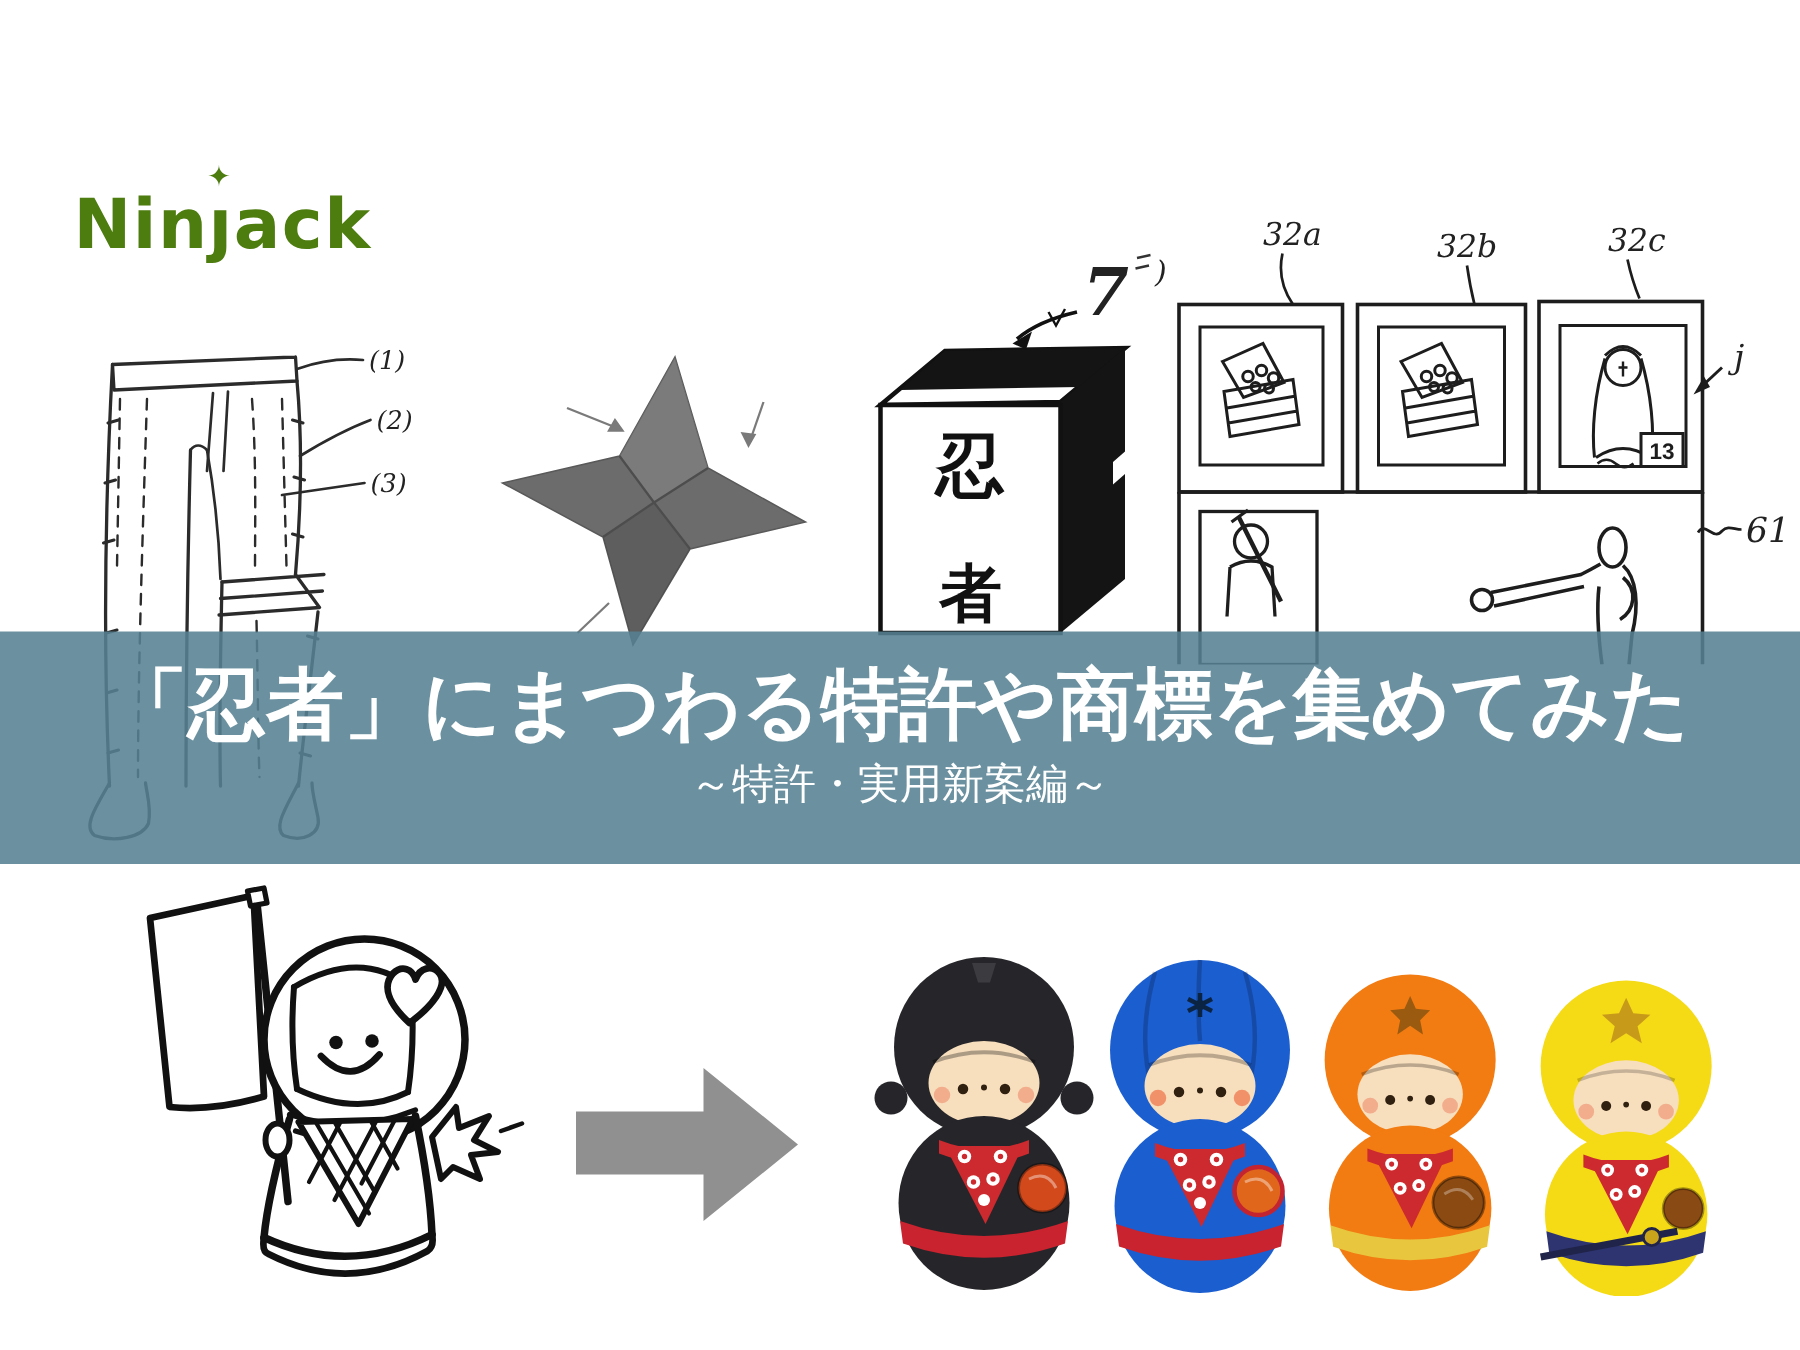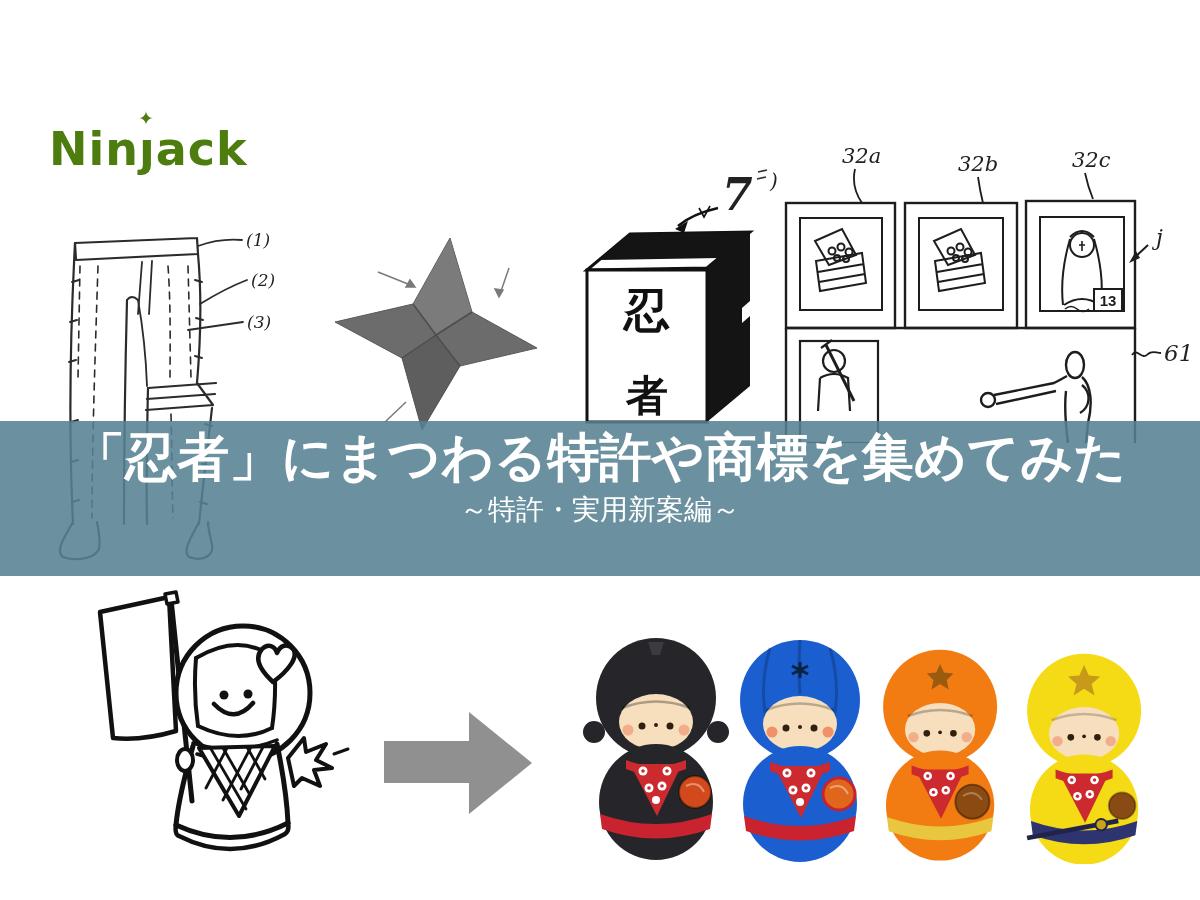--- a/index.html
+++ b/index.html
@@ -15,21 +15,21 @@
   }
   .jwrap{position:relative;display:inline-block;}
   .jstar{position:absolute;top:-17px;left:-1px;font-size:19px;font-weight:700;}
   
   .banner{
     left:0;top:421px;width:1200px;height:155px;
     background:rgba(86,130,147,0.88);
     z-index:10;text-align:center;color:#fff;
   }
   .banner h1{
-    margin:0;padding-top:7px;font-size:52px;line-height:58px;
+    margin:0;padding-top:20px;font-size:52px;line-height:58px;
     font-weight:700;letter-spacing:0px;color:#fff;
   }
   .banner p{
     margin:6px 0 0 0;font-size:28px;line-height:36px;font-weight:400;color:#fff;
   }
   
   .fig{z-index:1;}
   svg{display:block;}
   svg text.callout{
     font-family:"DejaVu Serif","Liberation Serif",serif;

